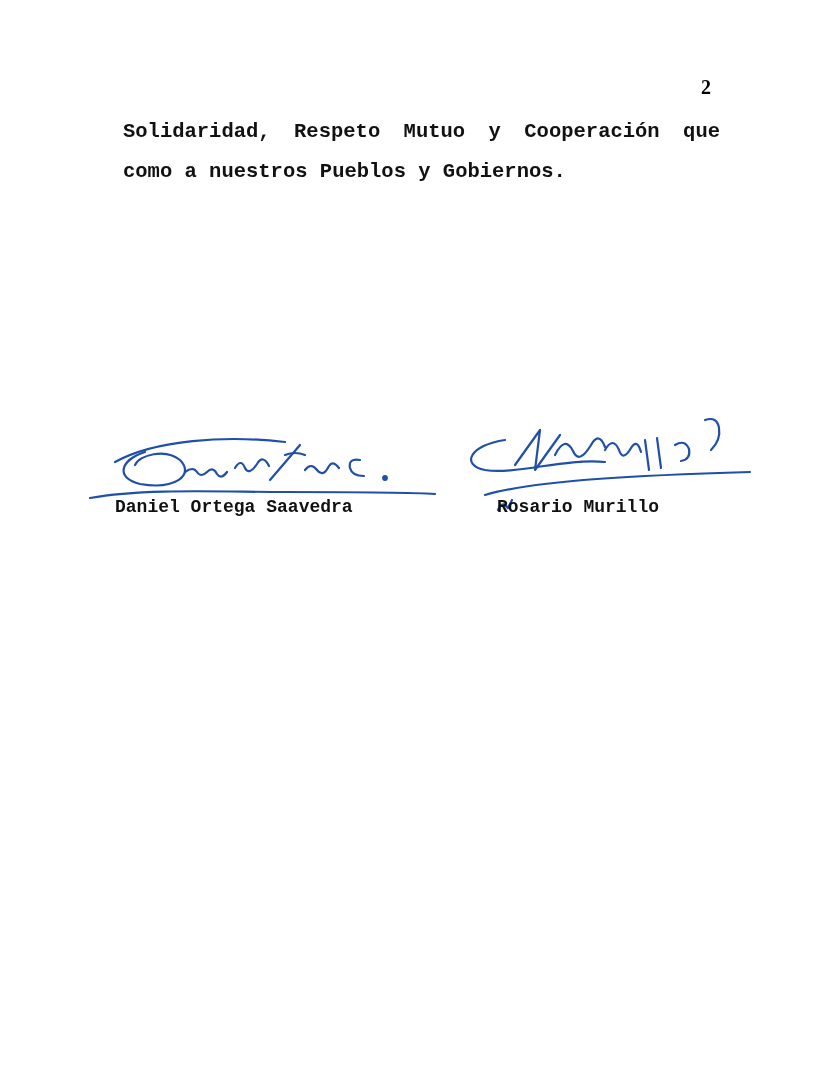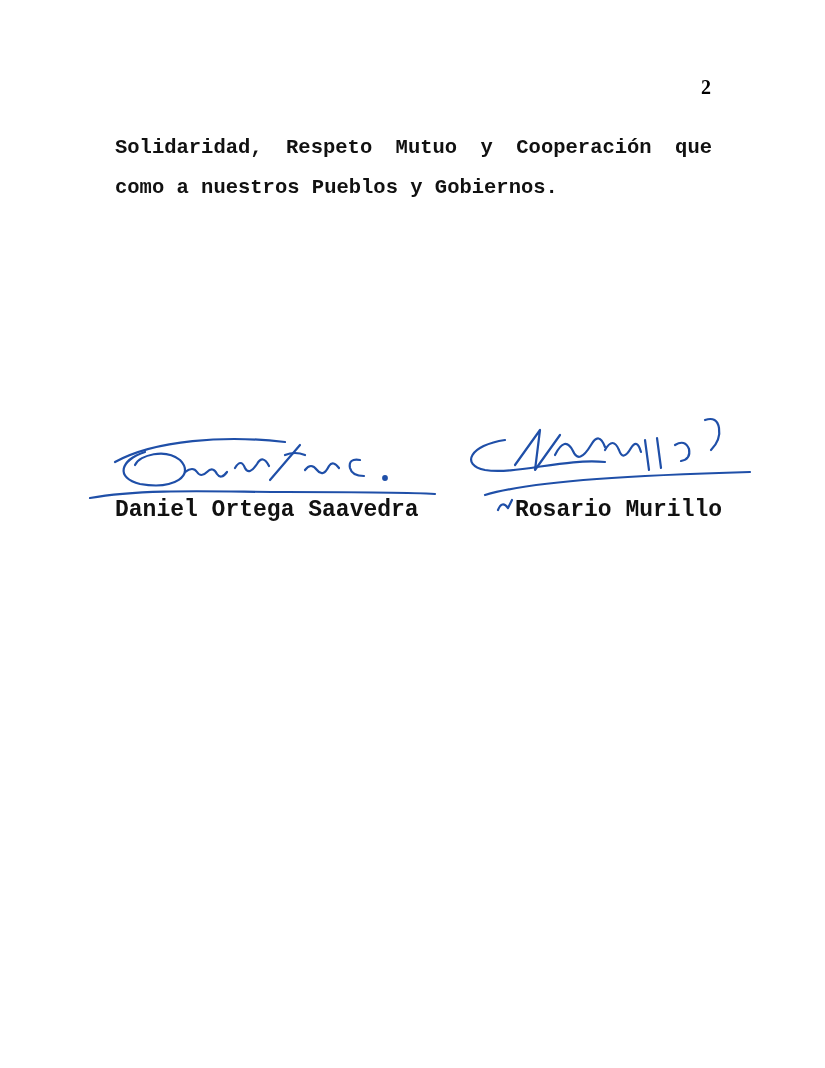--- a/index.html
+++ b/index.html
@@ -9,30 +9,30 @@
       position: absolute; top: 76px; right: 114px;
       font-family: "Liberation Serif", serif; font-weight: bold; font-size: 20px; color: #000;
     }
     .para {
       position: absolute; left: 115px; width: 597px;
       font-family: "Liberation Mono", monospace; font-weight: bold; font-size: 20.5px; color: #111;
       line-height: 40px; text-align: justify;
     }
     .para .line { display: block; text-align: justify; text-align-last: justify; white-space: nowrap; }
     .para .line.last { text-align-last: left; }
-    .p1 { top: 128px; }
+    .p1 { top: 112px; margin-left: 8px; }
     .p2 { top: 249px; }
     .sig-area { position: absolute; left: 85px; top: 400px; width: 680px; height: 130px; }
     .sig-svg { position: absolute; left: 0; top: 0; }
     .name {
       position: absolute; top: 497px;
-      font-family: "Liberation Mono", monospace; font-weight: bold; font-size: 23px; color: #111;
+      font-family: "Liberation Mono", monospace; font-weight: bold; font-size: 18px; color: #111;
     }
     .name-left { left: 115px; }
-    .name-right { left: 497px; margin-left: 18px; }
+    .name-right { left: 497px; }
   </style>
 </head>
 <body>
 
 <div class="page">
   <div class="page-number">2</div>
 
   <div class="para p1">
     <span class="line">Solidaridad, Respeto Mutuo y Cooperación que</span>
     <span class="line last">como a nuestros Pueblos y Gobiernos.</span>

